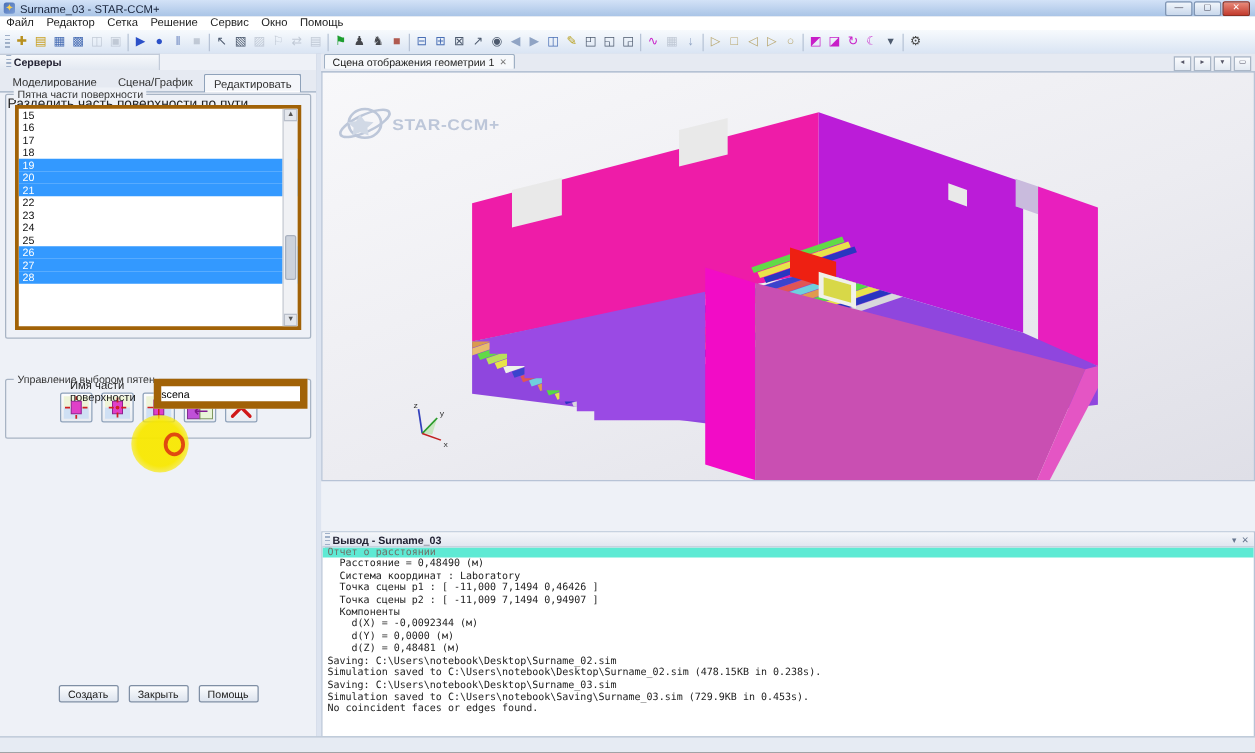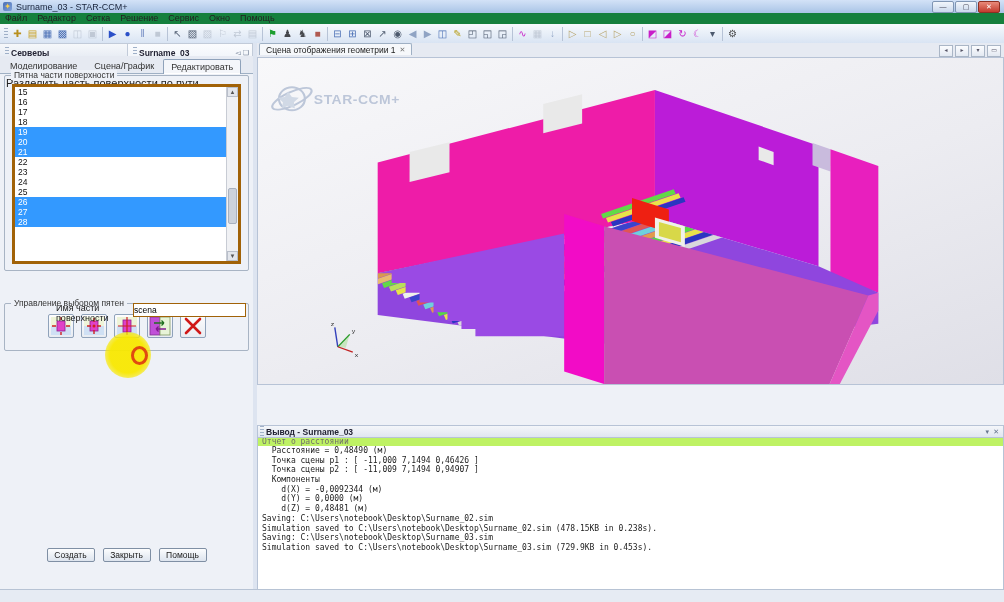--- a/index.html
+++ b/index.html
@@ -9,34 +9,34 @@
   .titlebar{position:absolute;top:0;left:0;right:0;height:13px;
     background:linear-gradient(#d3e2f7,#a9c4e6);border-bottom:1px solid #7f9cc0;
     display:flex;align-items:center;font-size:9px;color:#18233a;}
   .appicon{width:9px;height:9px;margin:0 4px 0 3px;border-radius:2px;
     background:linear-gradient(135deg,#4a6fb5,#7ea0d8);color:#ffd24a;font-size:8px;line-height:9px;text-align:center;}
   .wincontrols{position:absolute;right:4px;top:1px;display:flex;gap:1px;}
   .winbtn{width:20px;height:10px;font-size:7px;line-height:9px;text-align:center;border:1px solid #8096b4;
     border-radius:2px;background:linear-gradient(#f2f6fb,#c9d8ec);color:#445;}
   .winbtn.close{background:linear-gradient(#e98a7a,#c23b2e);color:#fff;border-color:#8c2f22;}
   
-  .menubar{position:absolute;top:13px;left:0;right:0;height:11px;background:#15803d;border-bottom:1px solid #c9d2e0;
+  .menubar{position:absolute;top:13px;left:0;right:0;height:11px;background:#ffffff;border-bottom:1px solid #c9d2e0;
     display:flex;align-items:center;font-size:9px;}
   .menu-item{padding:0 5px;line-height:11px;}
   
   .toolbar{position:absolute;top:24px;left:0;right:0;height:19px;
     background:linear-gradient(#f7fafd,#d9e4f3);border-bottom:1px solid #b7c3d6;
     display:flex;align-items:center;padding-left:2px;}
   .grip{width:4px;height:12px;margin:0 2px;background:repeating-linear-gradient(#9fb0c8 0 1px,transparent 1px 3px);}
   .tbtn{width:15px;height:16px;text-align:center;font-size:10px;line-height:16px;border-radius:2px;}
   .tbtn.dis{opacity:.5;}
   .tsep{width:1px;height:14px;background:#b7c3d6;margin:0 2px;}
   
   .leftpanel{position:absolute;top:43px;left:0;width:253px;bottom:12px;background:#eef1f7;border-right:1px solid #b7c3d6;}
-  .panel-headers{position:absolute;top:0;left:0;right:0;height:20px;display:flex;font-size:8.5px;}
+  .panel-headers{position:absolute;top:0;left:0;right:0;height:20px;display:flex;font-size:8.5px;flex-direction:column;}
   .phdr{display:flex;align-items:center;border:1px solid #c2cbd9;border-left:none;
     background:linear-gradient(#f6f8fb,#e2e8f1);padding:0 3px;box-sizing:border-box;}
   .phdr b{font-weight:bold;color:#223;}
   .hdr-icons{margin-left:auto;display:flex;gap:2px;color:#67768e;font-size:7px;}
   .ptabs{position:absolute;top:13px;left:0;right:0;height:17px;background:#e6eaf2;border-bottom:1px solid #9fb0c4;
     display:flex;align-items:flex-end;padding-left:2px;font-size:9px;}
   .ptab{padding:2px 7px 2px;margin-right:1px;border:1px solid transparent;border-bottom:none;color:#333;}
   .ptab.active{background:#f4f6fa;border-color:#8fa2ba;border-radius:2px 2px 0 0;position:relative;top:1px;
     box-shadow:0 -1px 0 #fff inset;}
   .section-title{position:absolute;top:34px;left:6px;font-size:11px;color:#222;}
@@ -48,21 +48,21 @@
   .lrow.sel{background:#3399ff;color:#fff;}
   .vsb{position:absolute;top:0;right:0;width:11px;bottom:0;background:#f0f1f4;border-left:1px solid #c8ccd4;}
   .vsb .arr{position:absolute;left:0;right:0;height:10px;background:#e3e6ec;border:1px solid #b9bfca;
     font-size:6px;line-height:9px;text-align:center;color:#555;box-sizing:border-box;}
   .vsb .arr.up{top:0}.vsb .arr.down{bottom:0}
   .vsb .thumb{position:absolute;left:1px;right:1px;top:58%;height:34px;background:#ccd2dc;border:1px solid #a9b1bf;border-radius:2px;}
   .gb-sel{top:214px;height:46px;margin-top:46px;}
   .selbtns{position:absolute;top:10px;left:0;right:0;display:flex;justify-content:center;gap:7px;}
   .selbtn{width:26px;height:24px;border:1px solid #8fa2ba;border-radius:2px;background:linear-gradient(#fdfdfd,#e8ecf2);padding:1px;}
   .namerow{position:absolute;top:260px;left:8px;right:7px;display:flex;align-items:flex-start;font-size:9px;margin-left:48px;}
-  .namerow input{margin-left:6px;flex:1;height:12px;border:1px solid #a16207;font-size:8.5px;
+  .namerow input{margin-left:6px;flex:1;height:12px;border:6px solid #a16207;font-size:8.5px;
     font-family:"Liberation Sans",sans-serif;padding:0 0;background:#fff;}
   .click-indicator{position:absolute;left:105px;top:289px;width:46px;height:46px;border-radius:50%;
     background:radial-gradient(circle,rgba(248,232,0,.95) 55%,rgba(248,232,0,.55) 75%,rgba(248,232,0,0) 100%);z-index:5;}
   .click-ring{position:absolute;left:131px;top:303px;width:11px;height:13px;border:3px solid #e04a10;border-radius:50%;
     z-index:6;background:transparent;}
   .lfooter{position:absolute;top:505px;left:0;right:0;display:flex;justify-content:center;gap:8px;}
   .pbtn{min-width:48px;height:14px;font-size:8.5px;line-height:12px;border:1px solid #7f8fa4;
     border-radius:2px;background:linear-gradient(#fcfdfe,#dde4ee);color:#222;padding:0 6px;}
   .splitter{position:absolute;left:253px;width:4px;top:43px;bottom:12px;background:#dde4f0;}
   
@@ -78,21 +78,21 @@
     background:linear-gradient(160deg,#f8f8fa 0%,#ececf1 55%,#dfdfe7 100%);}
   .viewport svg{position:absolute;inset:0;}
   
   .output{position:absolute;left:0;right:0;top:382px;bottom:0;background:#fff;border:1px solid #b7c3d6;box-sizing:border-box;}
   .out-hdr{height:11px;background:linear-gradient(#f4f6fa,#e0e6f0);border-bottom:1px solid #b7c3d6;
     display:flex;align-items:center;font-size:8.5px;font-weight:bold;color:#223;}
   .out-icons{margin-left:auto;margin-right:4px;display:flex;gap:4px;color:#67768e;font-size:7px;font-weight:normal;}
   .console{position:absolute;top:12px;left:0;right:0;bottom:0;overflow:hidden;
     font-family:"DejaVu Sans Mono",monospace;font-size:8px;color:#222;}
   .cline{height:9.7px;line-height:9.7px;white-space:pre;padding-left:4px;}
-  .cline.clip{background:#bef264;color:#707068;height:8px;line-height:8px;}
+  .cline.clip{background:#5eead4;color:#707068;height:8px;line-height:8px;}
   .statusbar{position:absolute;left:0;right:0;bottom:0;height:12px;background:#e6ebf3;border-top:1px solid #b7c3d4;}
 </style>
 </head>
 <body>
 
 <div id="app">
 
   <div class="titlebar">
     <span class="appicon">✦</span>
     <span>Surname_03 - STAR-CCM+</span>
@@ -373,28 +373,30 @@
         <span class="grip"></span>
         <span>Вывод - Surname_03</span>
         <span class="out-icons" id="out-icons">
             <span>▾</span>
             <span>✕</span>
           </span>
       </div>
       <div class="console" id="console">
           <div class="cline clip">Отчет о расстоянии</div>
           <div class="cline">  Расстояние = 0,48490 (м)</div>
+          <div class="cline">  Система координат : Laboratory</div>
           <div class="cline">  Точка сцены p1 : [ -11,000 7,1494 0,46426 ]</div>
           <div class="cline">  Точка сцены p2 : [ -11,009 7,1494 0,94907 ]</div>
           <div class="cline">  Компоненты</div>
           <div class="cline">    d(X) = -0,0092344 (м)</div>
           <div class="cline">    d(Y) = 0,0000 (м)</div>
           <div class="cline">    d(Z) = 0,48481 (м)</div>
           <div class="cline">Saving: C:\Users\notebook\Desktop\Surname_02.sim</div>
           <div class="cline">Simulation saved to C:\Users\notebook\Desktop\Surname_02.sim (478.15KB in 0.238s).</div>
           <div class="cline">Saving: C:\Users\notebook\Desktop\Surname_03.sim</div>
-          <div class="cline">Simulation saved to C:\Users\notebook\Desktop\Surname_03.sim (729.9KB in 0.453s).</div>
+          <div class="cline">Simulation saved to C:\Users\notebook\Saving\Surname_03.sim (729.9KB in 0.453s).</div>
+          <div class="cline">No coincident faces or edges found.</div>
         </div>
     </div>
   </div>
 
   <div class="statusbar"></div>
 </div>
 
 </body></html>

